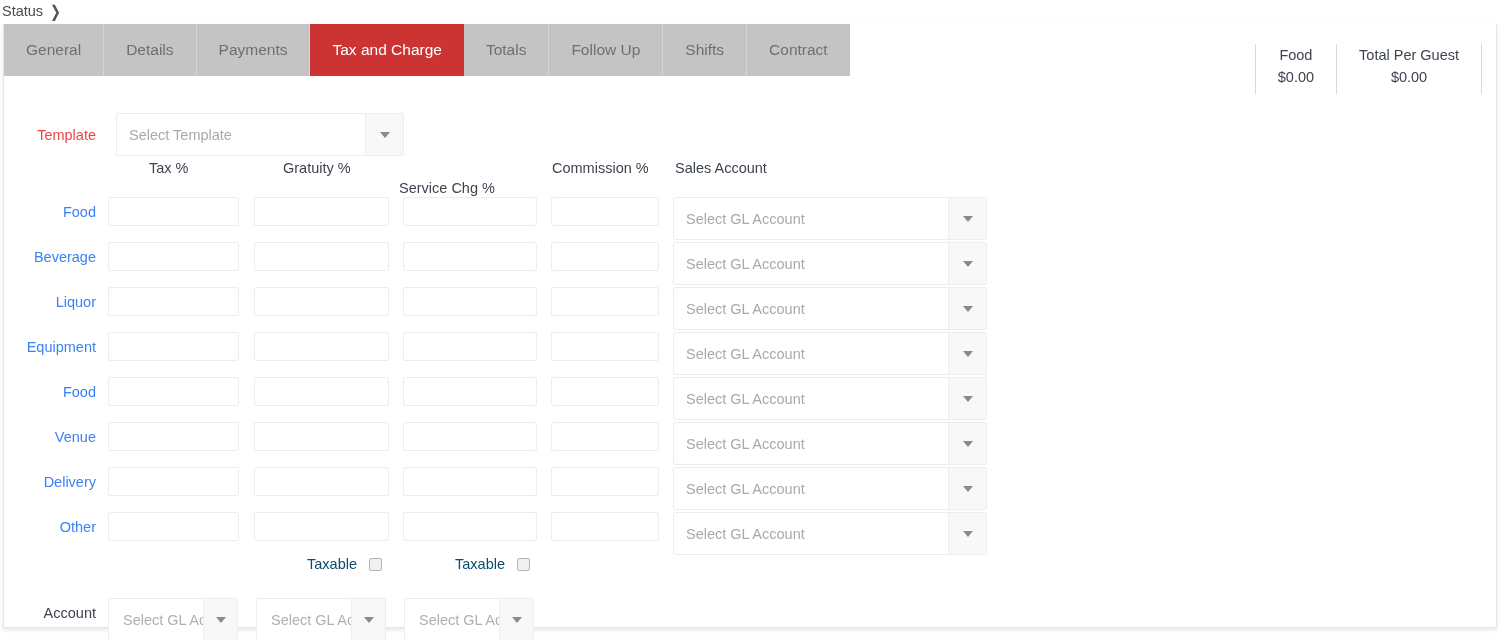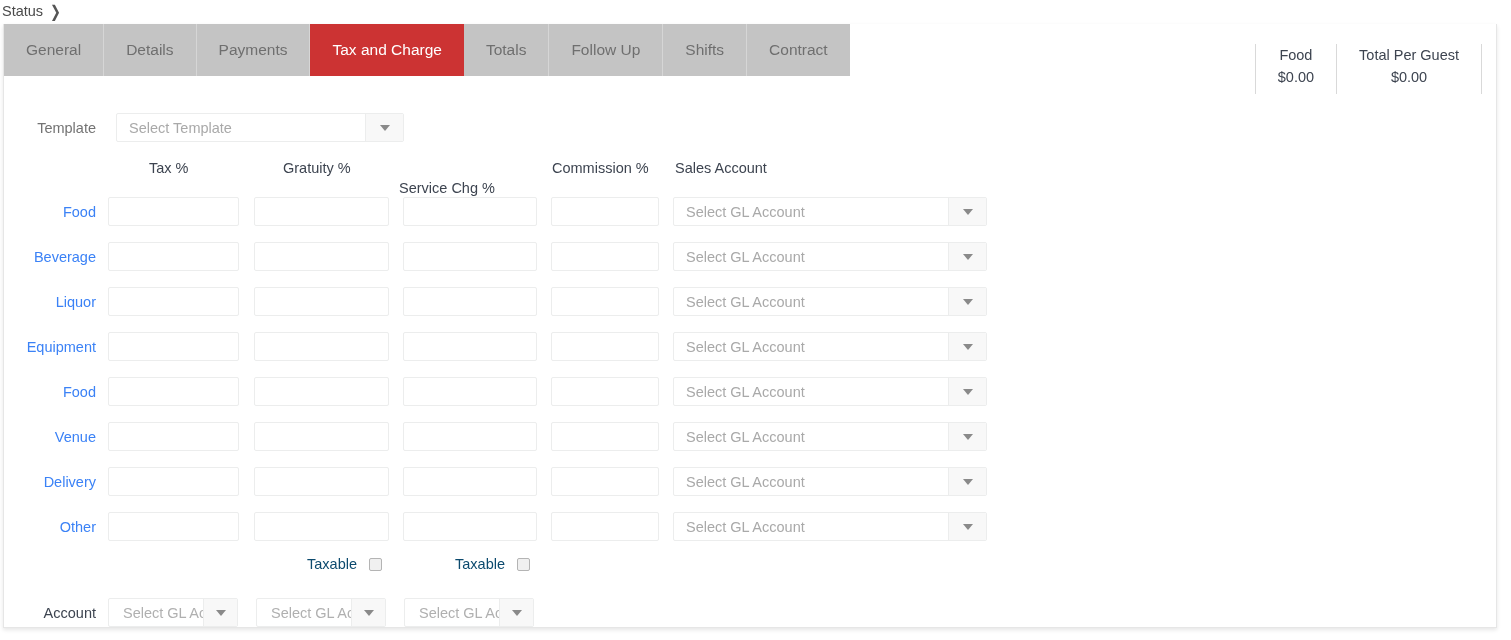--- a/index.html
+++ b/index.html
@@ -128,28 +128,28 @@
     position: absolute;
     left: 0;
     top: 37px;
     display: flex;
     align-items: center;
   }
   .template-label {
     width: 92px;
     text-align: right;
     font-size: 14.5px;
-    color: #737373;
+    color: #ef4444;
     padding-right: 0;
   }
   .combo {
     display: flex;
     align-items: stretch;
     margin-left: 20px;
-    height: 29px;
+    height: 43px;
     border: 1px solid #eceded;
     background: #ffffff;
     box-sizing: border-box;
     border-radius: 2px;
     overflow: hidden;
     cursor: pointer;
   }
   .combo .combo-text {
     flex: 1 1 auto;
     display: flex;

